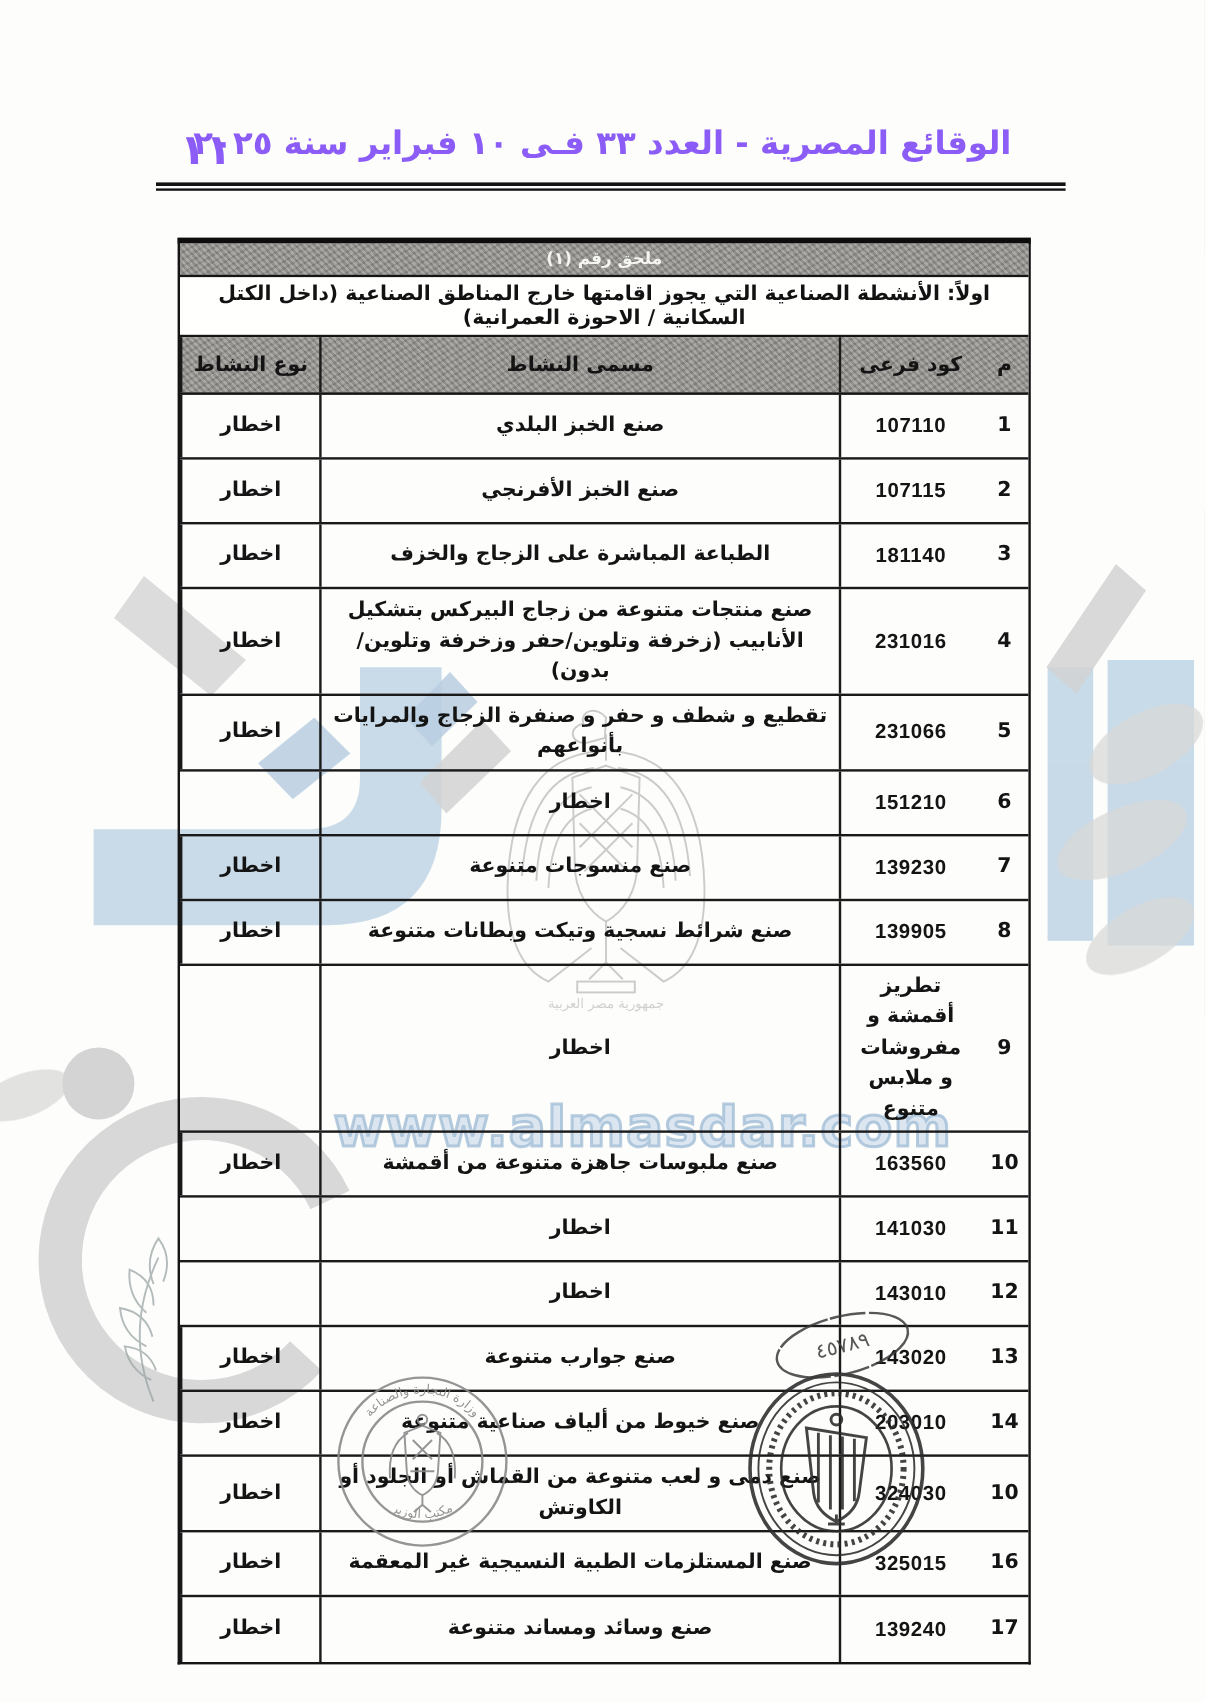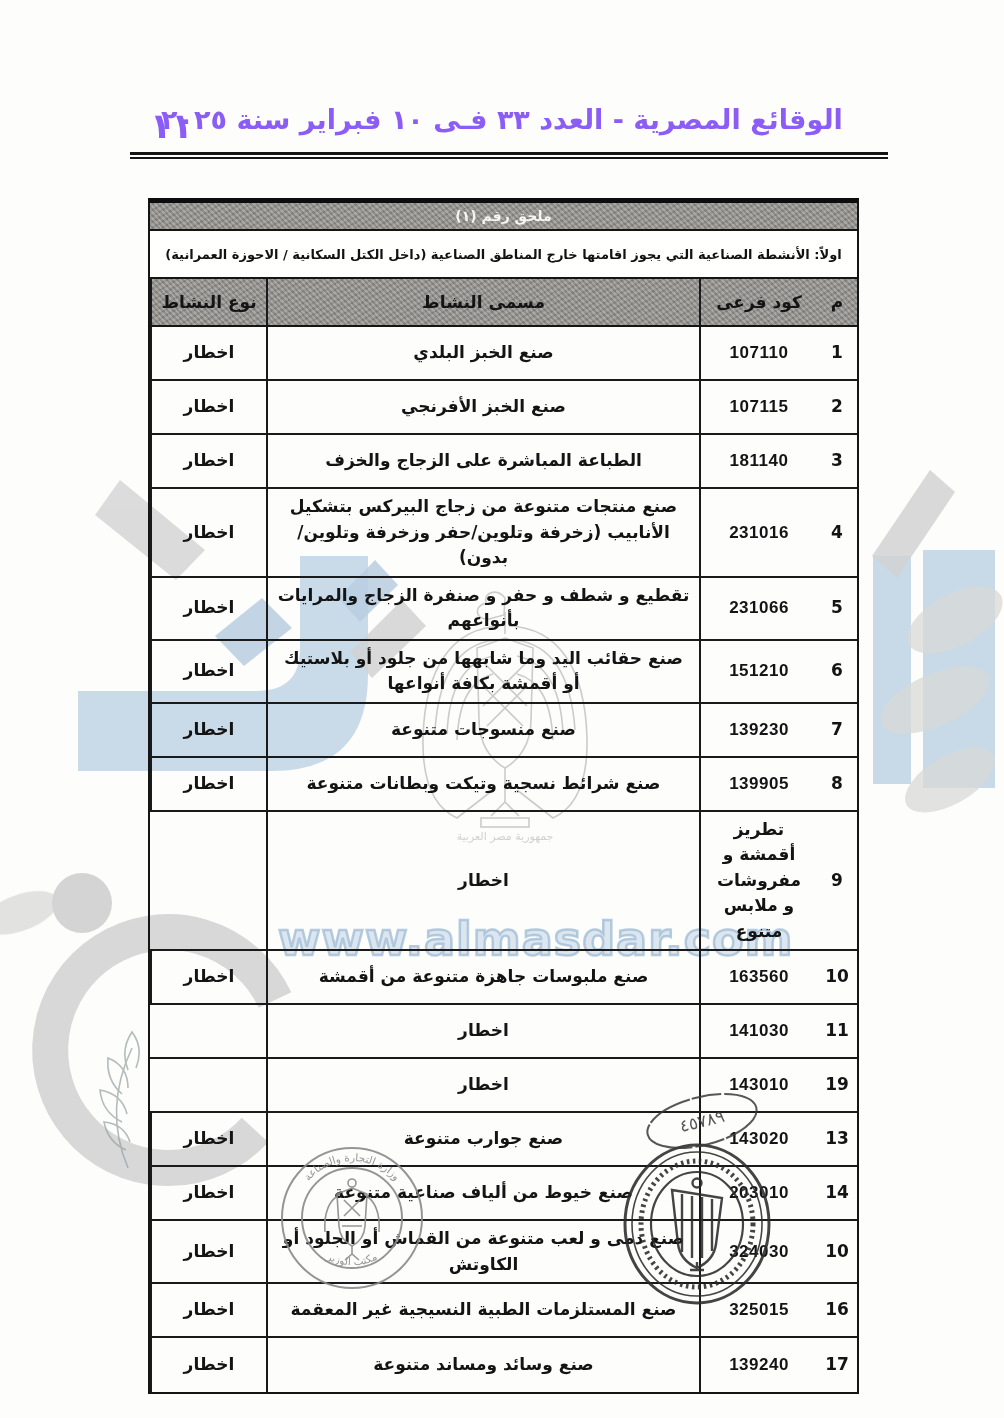--- a/index.html
+++ b/index.html
@@ -50,21 +50,21 @@
       #999793;
   }
   .appendix-band {
     height:28px; border-bottom:2px solid #151515;
     display:flex; align-items:center; justify-content:center;
     color:#f5f5f2; font-size:14px; font-weight:bold;
   }
   .subtitle-row {
     min-height:48px; border-bottom:2px solid #151515; background:rgba(255,255,255,0.75);
     display:flex; align-items:center; justify-content:center; text-align:center;
-    font-size:13px; font-weight:bold; padding:4px 14px; color:#121212;
+    font-size:17px; font-weight:bold; padding:4px 14px; color:#121212;
   }
   .t-head, .t-row { display:grid; grid-template-columns:40px 118px 1fr 116px; }
   .t-head {
     min-height:48px; border-bottom:2px solid #151515;
     font-size:17px; font-weight:bold; color:#141414;
   }
   .t-head > div { display:flex; align-items:center; justify-content:center; }
   .t-row { min-height:54px; border-bottom:2px solid #1a1a1a; background:transparent; }
   .t-rows .t-row:last-child { border-bottom:none; }
   .cell {
@@ -182,21 +182,20 @@
         <div class="t-row">
           <div class="cell c-idx">5</div>
           <div class="cell c-code bl">231066</div>
           <div class="cell c-act bl">تقطيع و شطف و حفر و صنفرة الزجاج والمرايات بأنواعهم</div>
           <div class="cell c-type bl">اخطار</div>
         </div>
 
         <div class="t-row">
           <div class="cell c-idx">6</div>
           <div class="cell c-code bl">151210</div>
-          <div class="cell c-act bl">صنع حقائب اليد وما شابهها من جلود أو بلاستيك أو أقمشة بكافة أنواعها</div>
           <div class="cell c-type bl">اخطار</div>
         </div>
 
         <div class="t-row">
           <div class="cell c-idx">7</div>
           <div class="cell c-code bl">139230</div>
           <div class="cell c-act bl">صنع منسوجات متنوعة</div>
           <div class="cell c-type bl">اخطار</div>
         </div>
 
@@ -220,21 +219,21 @@
           <div class="cell c-type bl">اخطار</div>
         </div>
 
         <div class="t-row">
           <div class="cell c-idx">11</div>
           <div class="cell c-code bl">141030</div>
           <div class="cell c-type bl">اخطار</div>
         </div>
 
         <div class="t-row">
-          <div class="cell c-idx">19</div>
+          <div class="cell c-idx">12</div>
           <div class="cell c-code bl">143010</div>
           <div class="cell c-type bl">اخطار</div>
         </div>
 
         <div class="t-row">
           <div class="cell c-idx">13</div>
           <div class="cell c-code bl">143020</div>
           <div class="cell c-act bl">صنع جوارب متنوعة</div>
           <div class="cell c-type bl">اخطار</div>
         </div>

